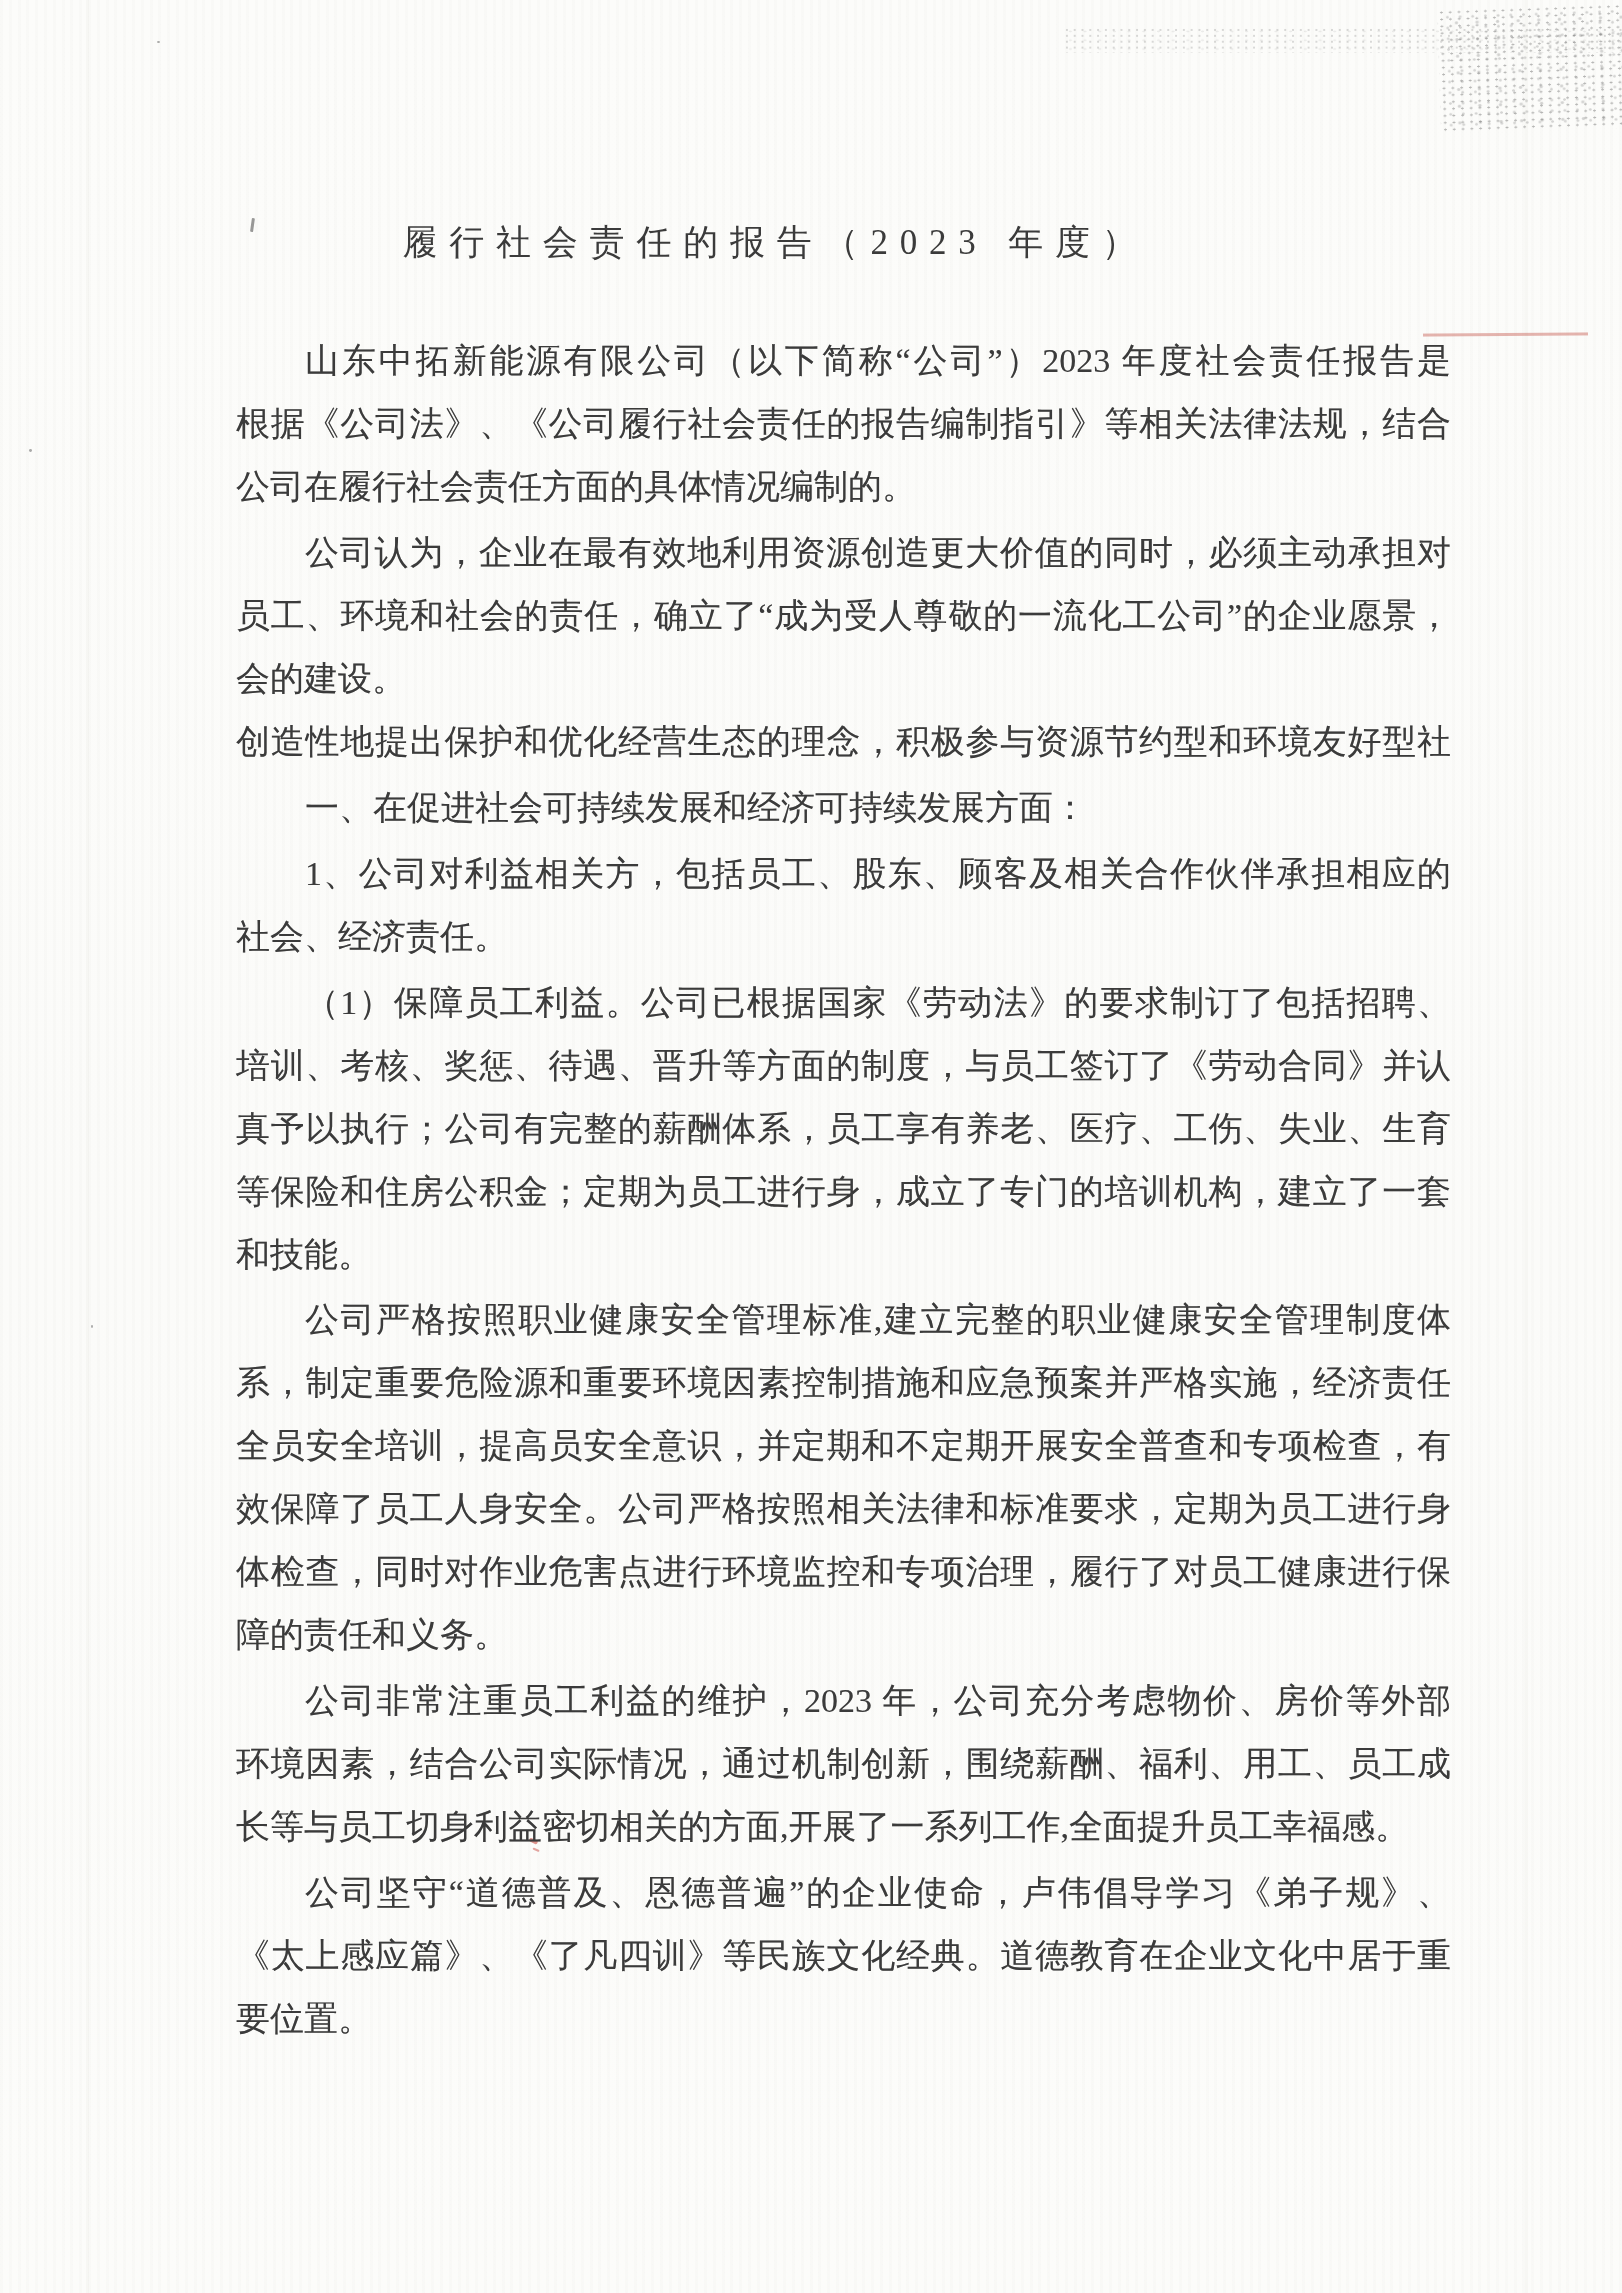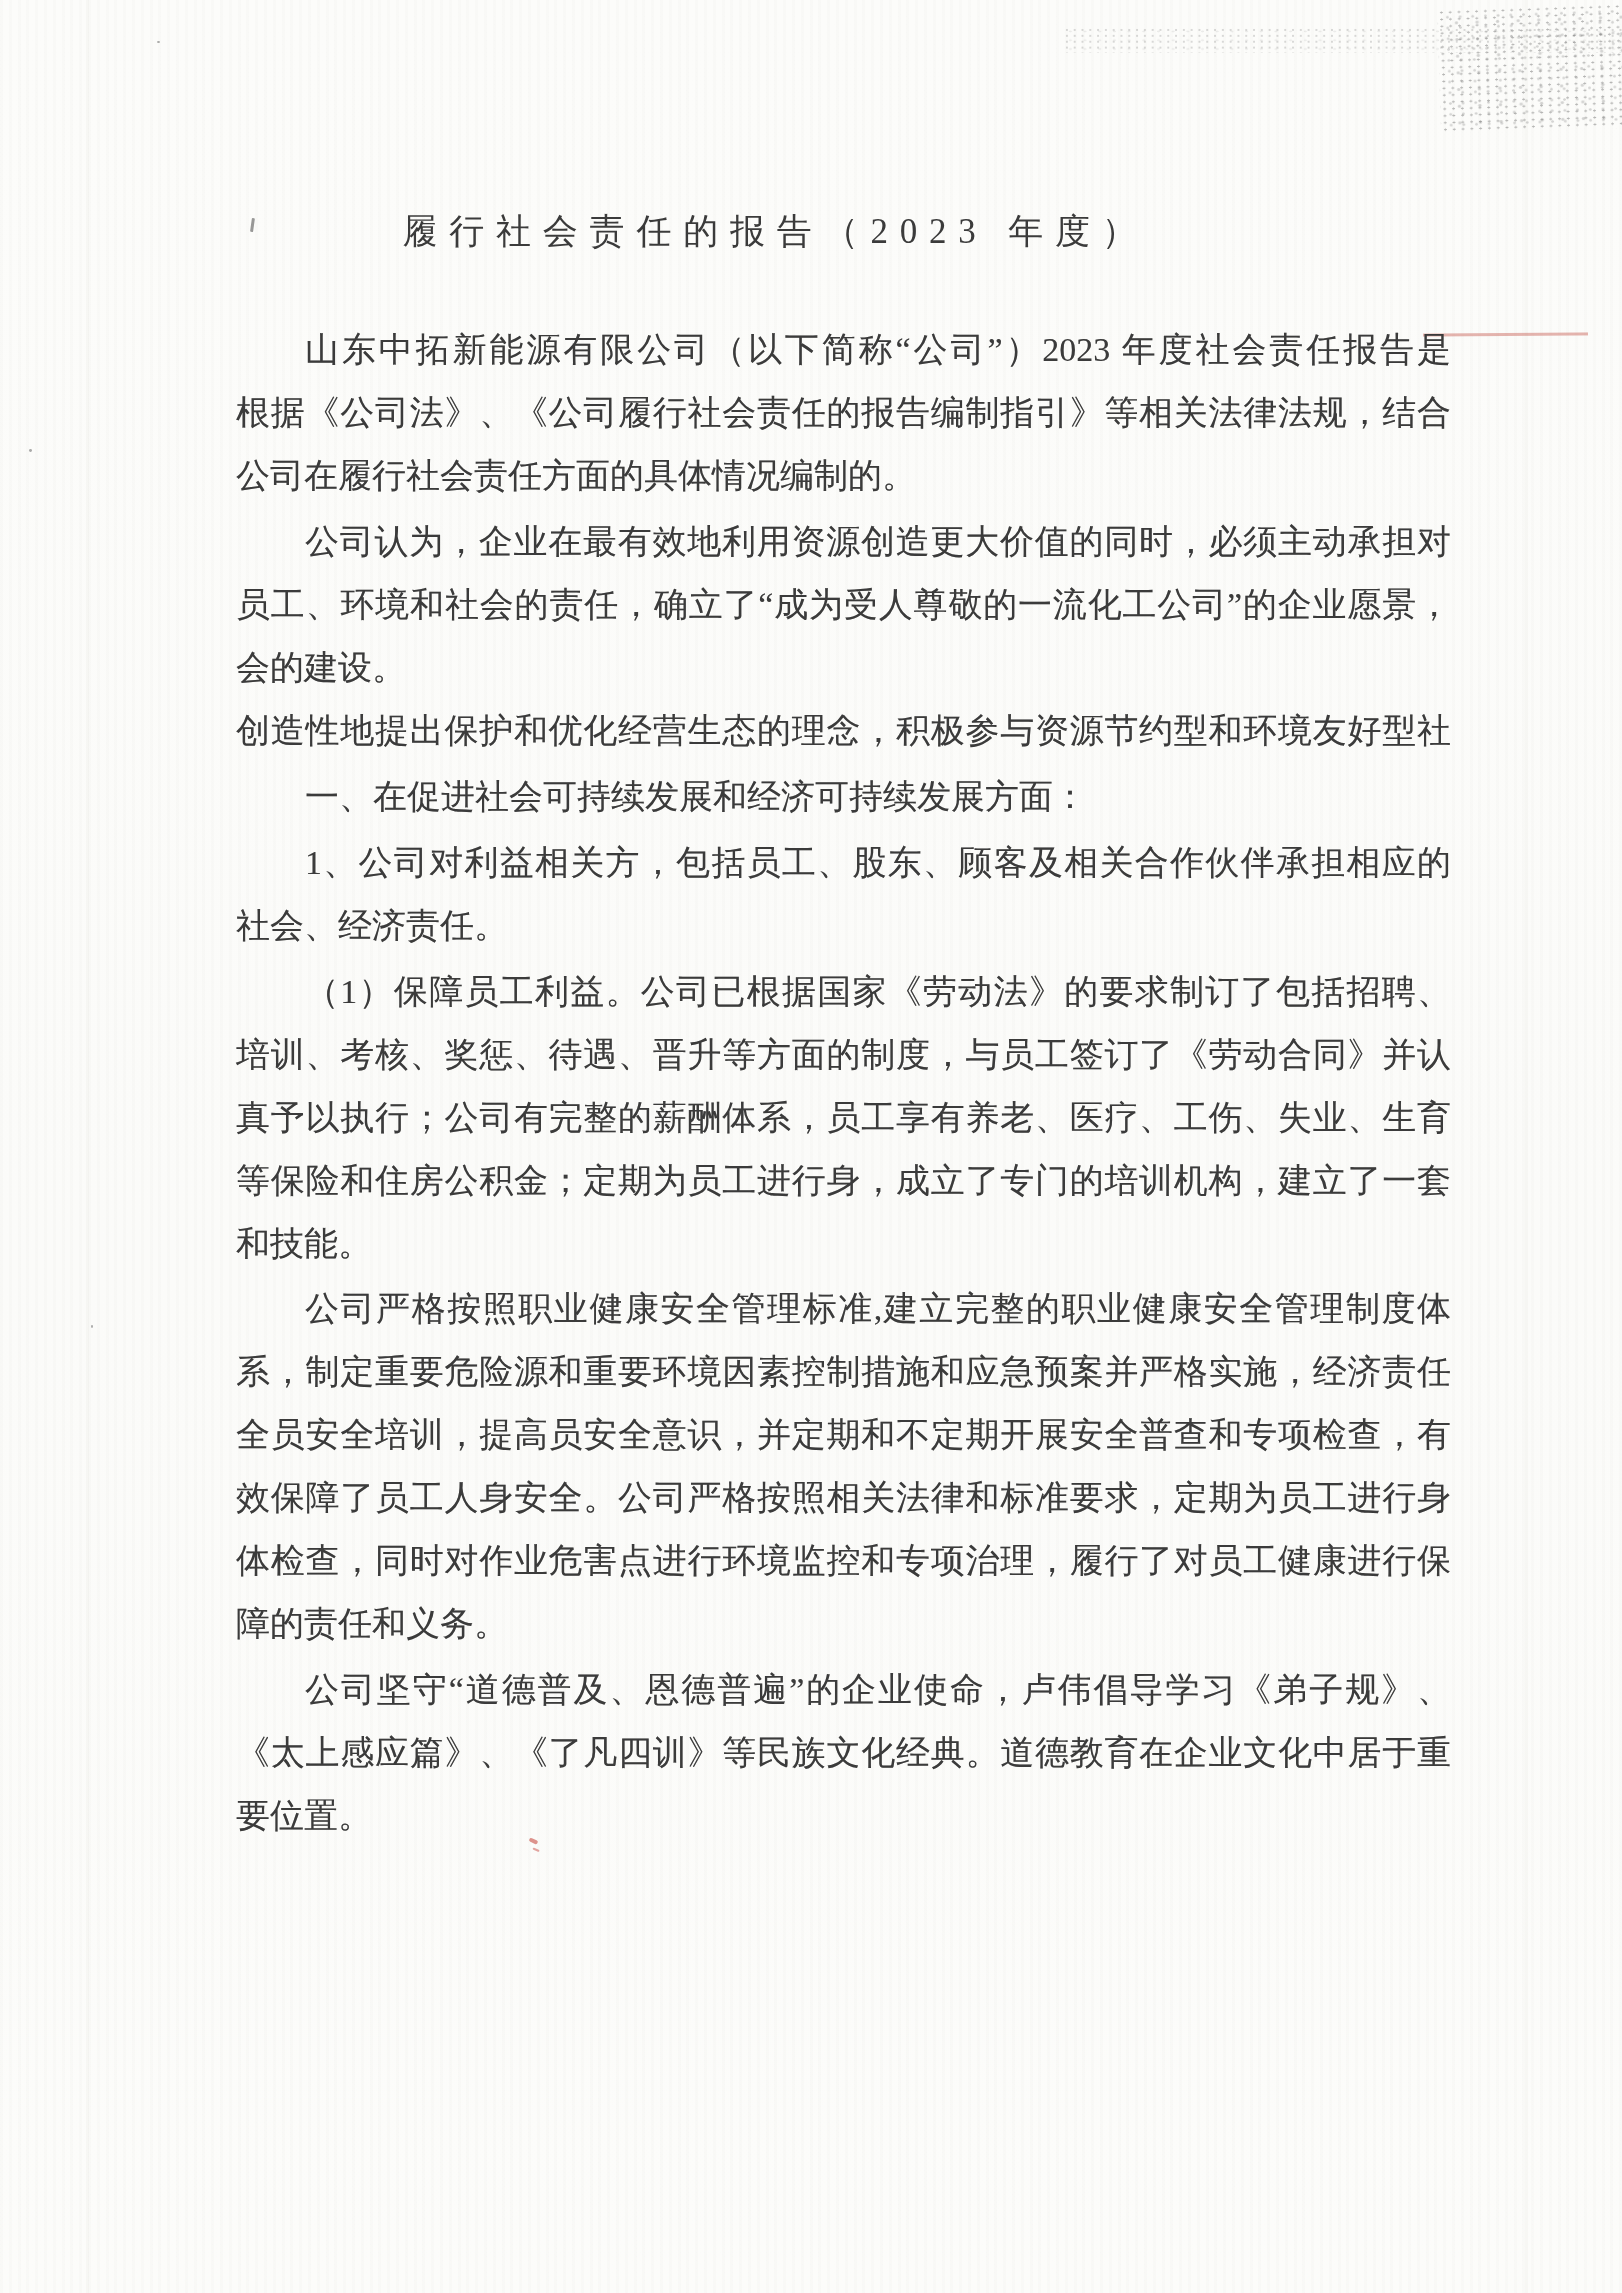--- a/index.html
+++ b/index.html
@@ -65,21 +65,21 @@
   .speck.s3 { left: 91px;  top: 1325px; width: 2px; height: 2.9px; }
   .streak {
     position: absolute; top: 0; width: 2.9px; height: 2294px;
     background: rgba(100,100,90,0.035);
   }
   .streak.left  { left: 86px; }
   .streak.right { left: 1525px; }
 
   
   .doc {
-    position: absolute; left: 214px; top: 200px; width: 1237px;
+    position: absolute; left: 214px; top: 211px; width: 1237px;
     color: #3b3b3b;
   }
   .title {
     font-size: 35px; font-weight: 400;
     line-height: 63px;
     letter-spacing: 11.8px;
     text-align: center;
     transform: translateX(-57px);
     margin: 0 0 55px 0;
     white-space: nowrap;
@@ -143,20 +143,25 @@
         </div>
         <div class="para body">
           <div class="line first">公司严格按照职业健康安全管理标准,建立完整的职业健康安全管理制度体</div>
           <div class="line">系，制定重要危险源和重要环境因素控制措施和应急预案并严格实施，经济责任</div>
           <div class="line">全员安全培训，提高员安全意识，并定期和不定期开展安全普查和专项检查，有</div>
           <div class="line">效保障了员工人身安全。公司严格按照相关法律和标准要求，定期为员工进行身</div>
           <div class="line">体检查，同时对作业危害点进行环境监控和专项治理，履行了对员工健康进行保</div>
           <div class="line last">障的责任和义务。</div>
         </div>
         <div class="para body">
+          <div class="line first">公司非常注重员工利益的维护，2023 年，公司充分考虑物价、房价等外部</div>
+          <div class="line">环境因素，结合公司实际情况，通过机制创新，围绕薪酬、福利、用工、员工成</div>
+          <div class="line last">长等与员工切身利益密切相关的方面,开展了一系列工作,全面提升员工幸福感。</div>
+        </div>
+        <div class="para body">
           <div class="line first">公司坚守“道德普及、恩德普遍”的企业使命，卢伟倡导学习《弟子规》、</div>
           <div class="line">《太上感应篇》、《了凡四训》等民族文化经典。道德教育在企业文化中居于重</div>
           <div class="line last">要位置。</div>
         </div>
       </div>
   </div>
 
 </div>
 
 

